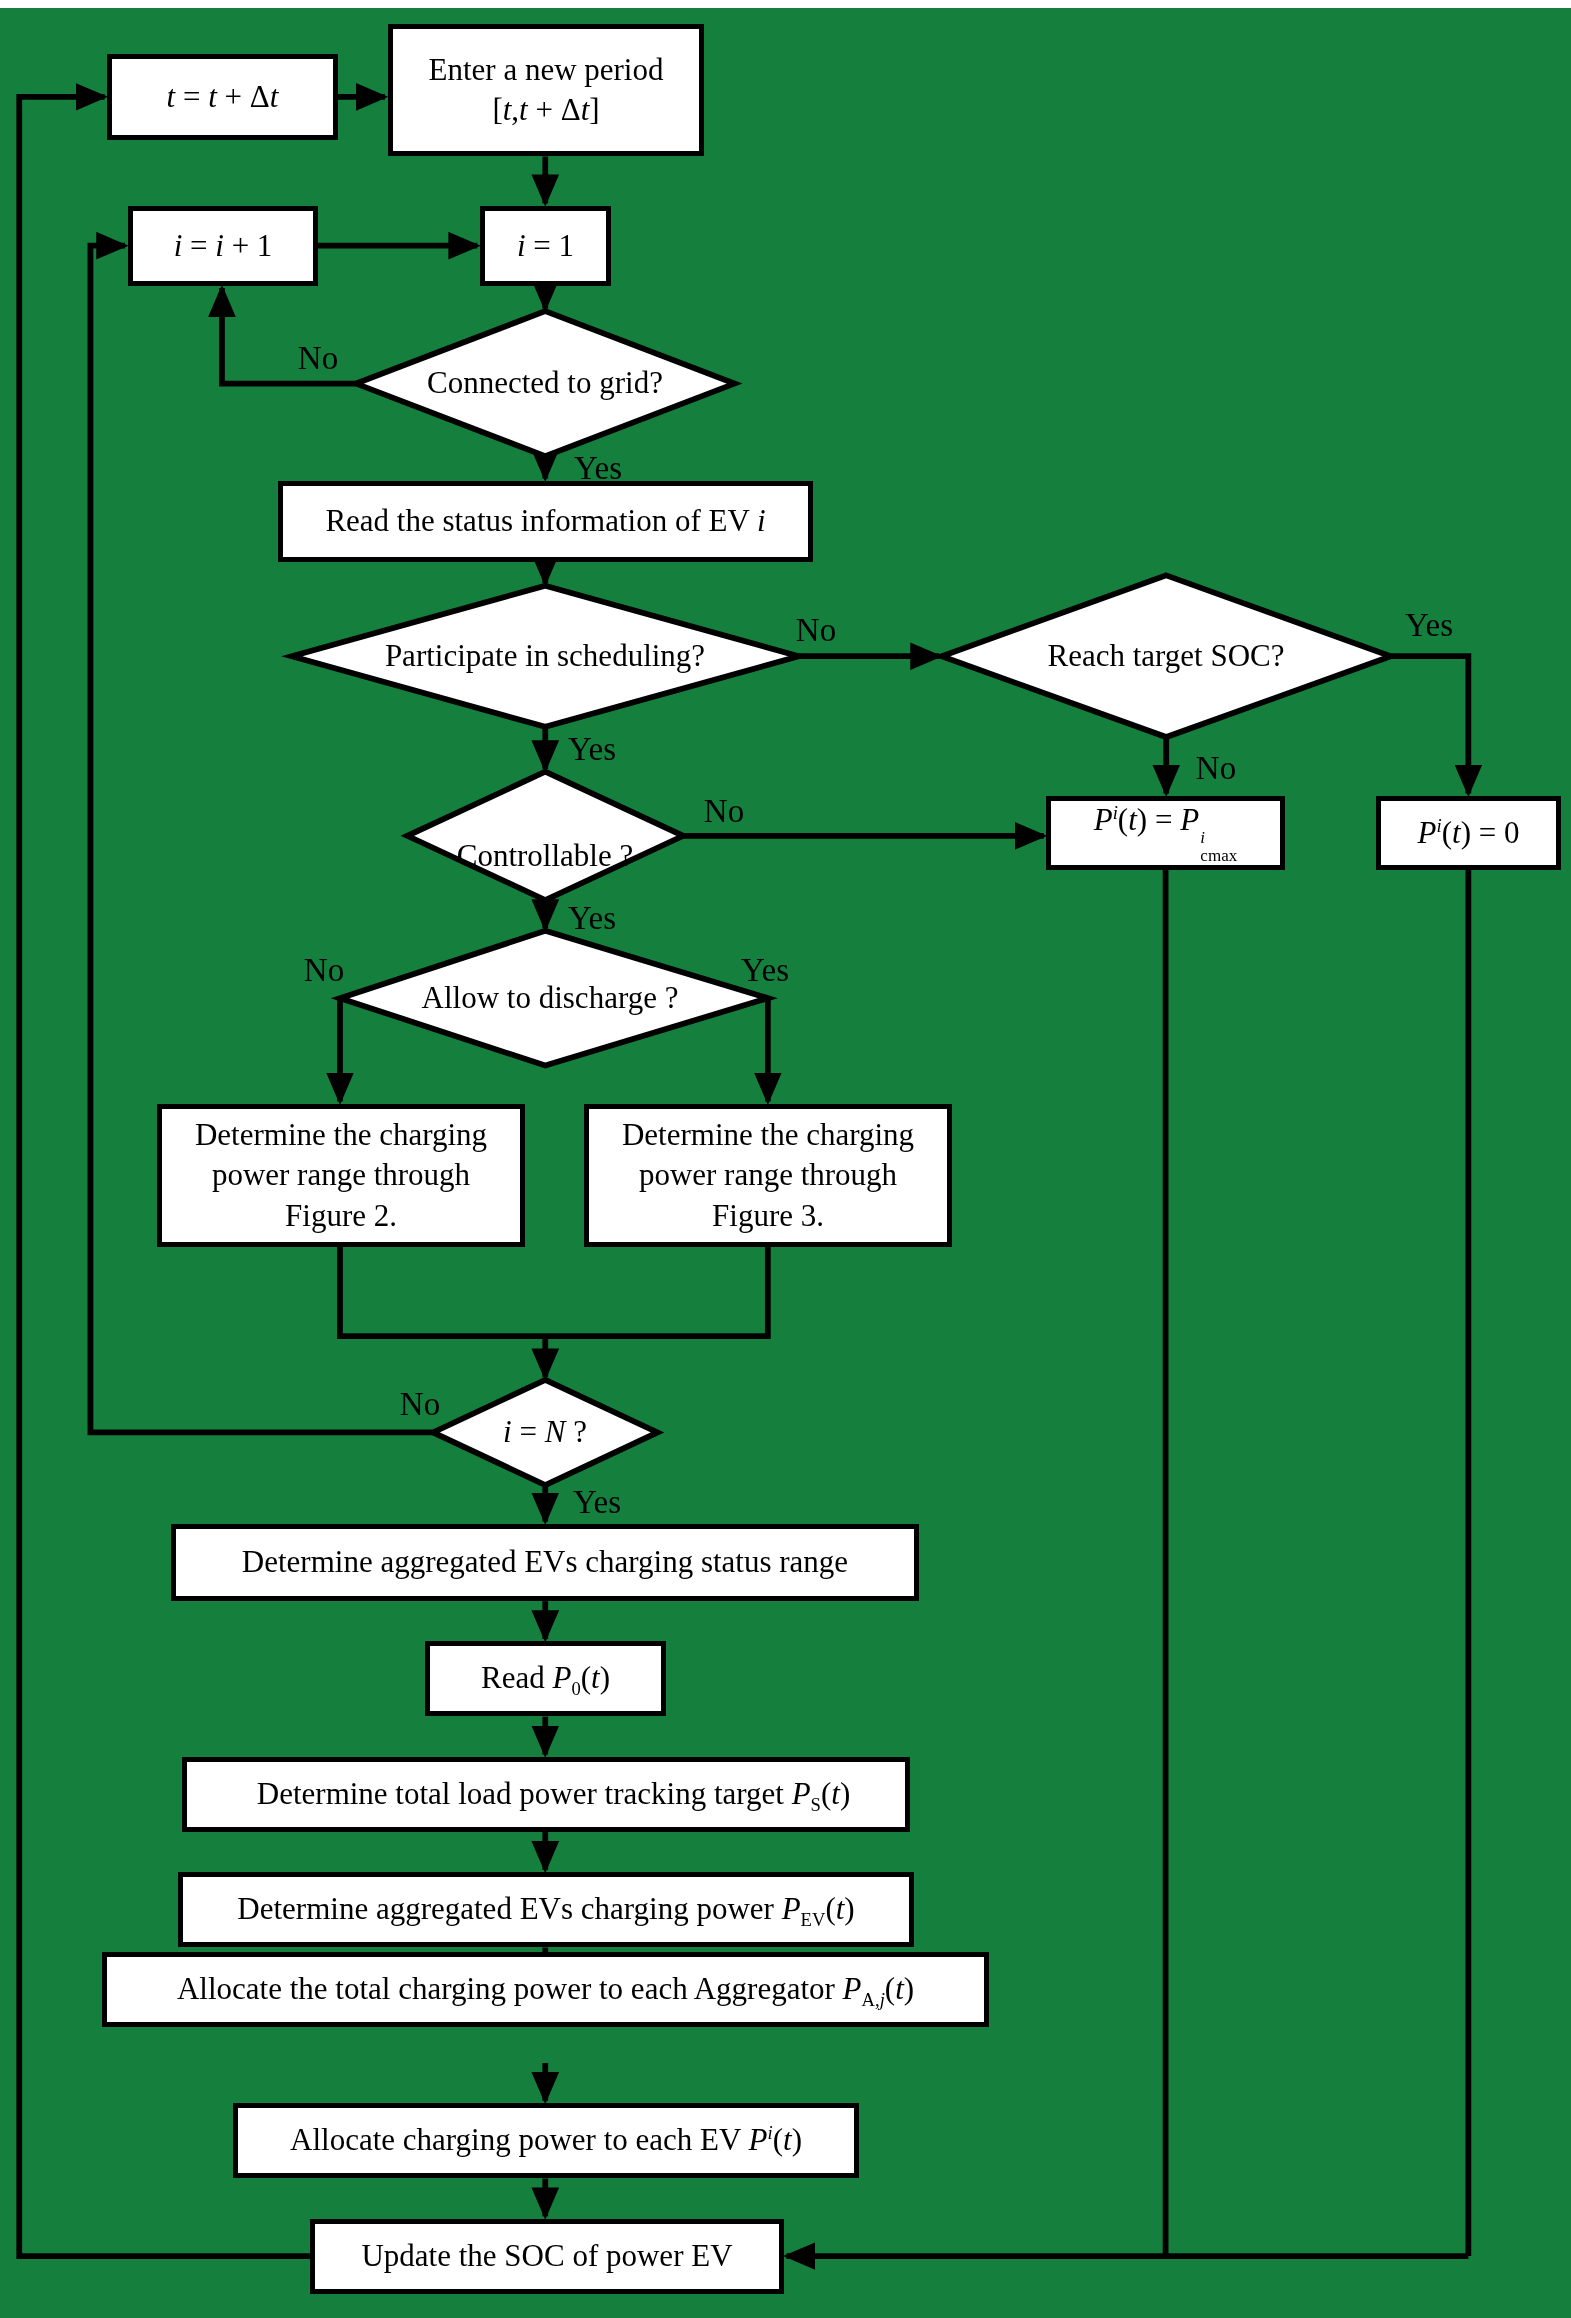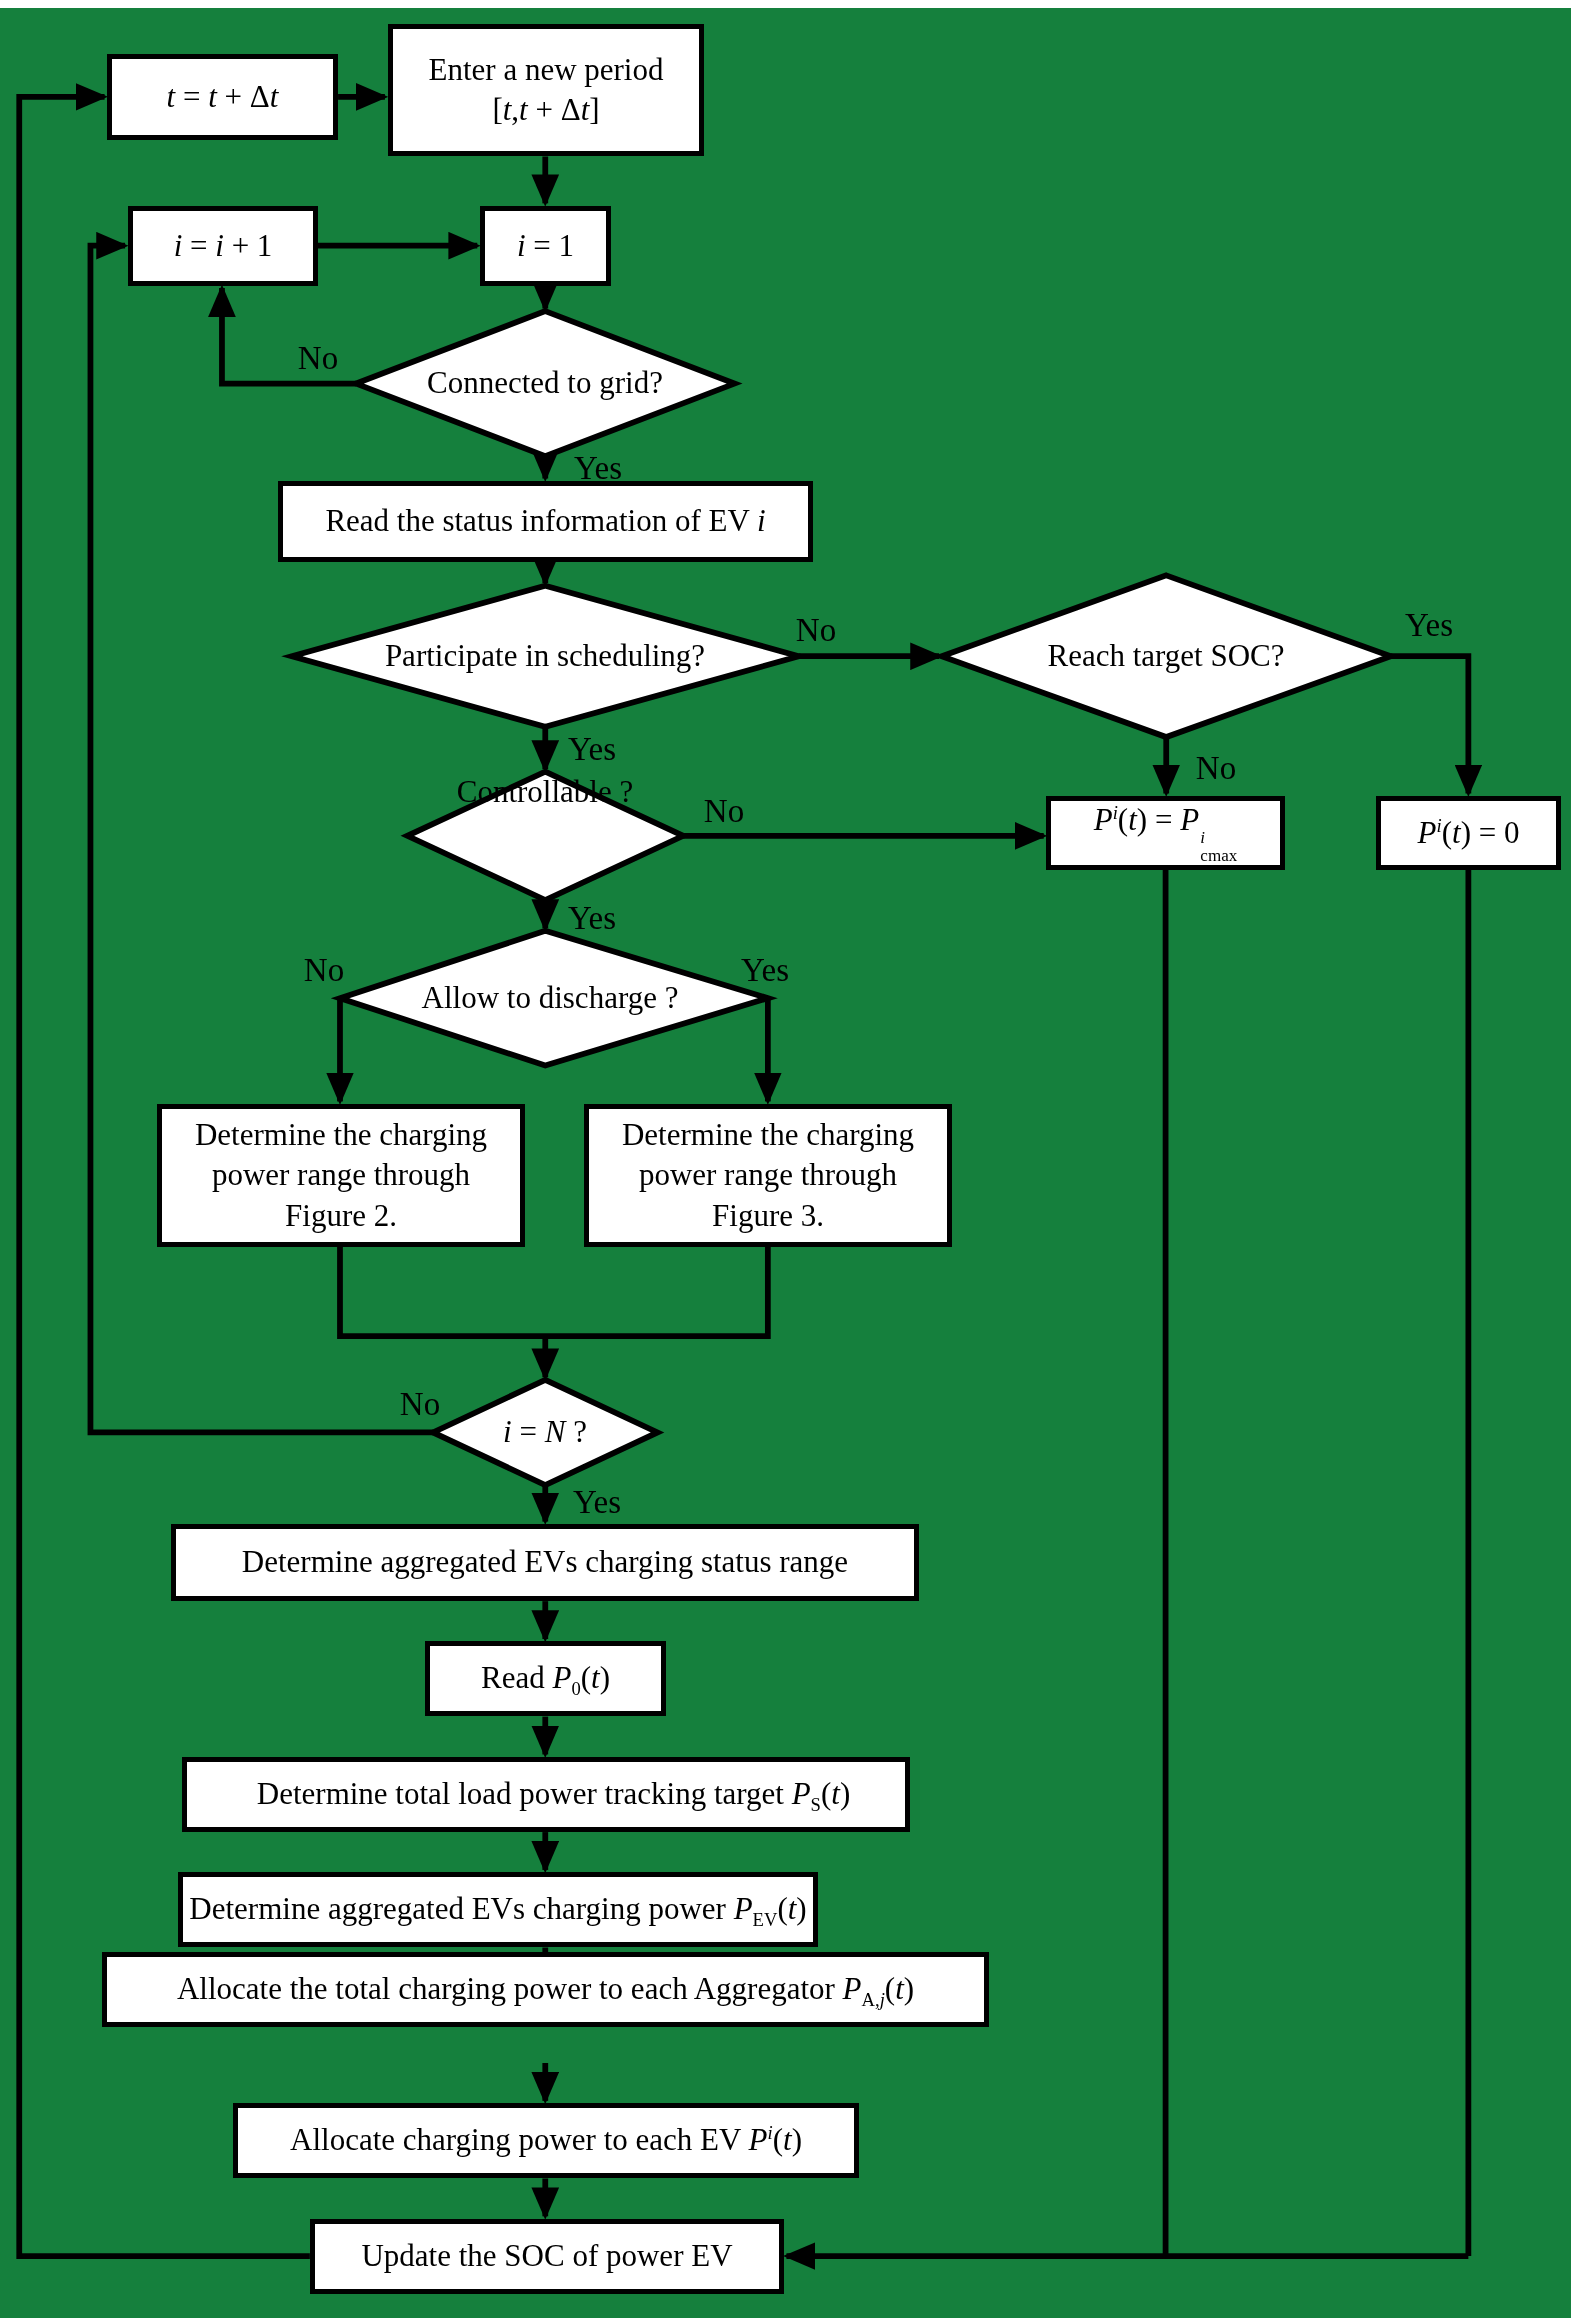--- a/index.html
+++ b/index.html
@@ -134,40 +134,40 @@
     </div>
 
   <div class="node nowrap" style="left:425px;top:1633px;width:241px;height:75px;">
       <span>Read <i>P</i><sub>0</sub>(<i>t</i>)</span>
     </div>
 
   <div class="node nowrap" style="left:182px;top:1749px;width:728px;height:75px;padding-left:24px;">
       <span>Determine total load power tracking target <i>P</i><sub>S</sub>(<i>t</i>)</span>
     </div>
 
-  <div class="node nowrap" style="left:178px;top:1864px;width:640px;height:75px;">
+  <div class="node nowrap" style="left:178px;top:1864px;width:736px;height:75px;">
       <span>Determine aggregated EVs charging power <i>P</i><sub>EV</sub>(<i>t</i>)</span>
     </div>
 
   <div class="node nowrap" style="left:102px;top:1944px;width:887px;height:75px;">
       <span>Allocate the total charging power to each Aggregator <i>P</i><sub>A,<i>j</i></sub>(<i>t</i>)</span>
     </div>
 
   <div class="node nowrap" style="left:233px;top:2095px;width:626px;height:75px;">
       <span>Allocate charging power to each EV <i>P</i><sup><i>i</i></sup>(<i>t</i>)</span>
     </div>
 
   <div class="node nowrap" style="left:310px;top:2211px;width:474px;height:75px;">
       <span>Update the SOC of power EV</span>
     </div>
 
   <div class="dlabel" style="left:545px;top:375px;">Connected to grid?</div>
   <div class="dlabel" style="left:545px;top:648px;">Participate in scheduling?</div>
   <div class="dlabel" style="left:1166px;top:648px;">Reach target SOC?</div>
-  <div class="dlabel" style="left:545px;top:784px;">Controllable ?</div>
+  <div class="dlabel" style="left:545px;top:848px;">Controllable ?</div>
   <div class="dlabel" style="left:550px;top:990px;">Allow to discharge ?</div>
   <div class="dlabel" style="left:545px;top:1424px;"><i>i</i> = <i>N</i> ?</div>
 
   <span class="elabel" style="left:318px;top:350px;">No</span>
   <span class="elabel" style="left:598px;top:460px;">Yes</span>
   <span class="elabel" style="left:816px;top:622px;">No</span>
   <span class="elabel" style="left:592px;top:741px;">Yes</span>
   <span class="elabel" style="left:1429px;top:617px;">Yes</span>
   <span class="elabel" style="left:1216px;top:760px;">No</span>
   <span class="elabel" style="left:724px;top:803px;">No</span>

